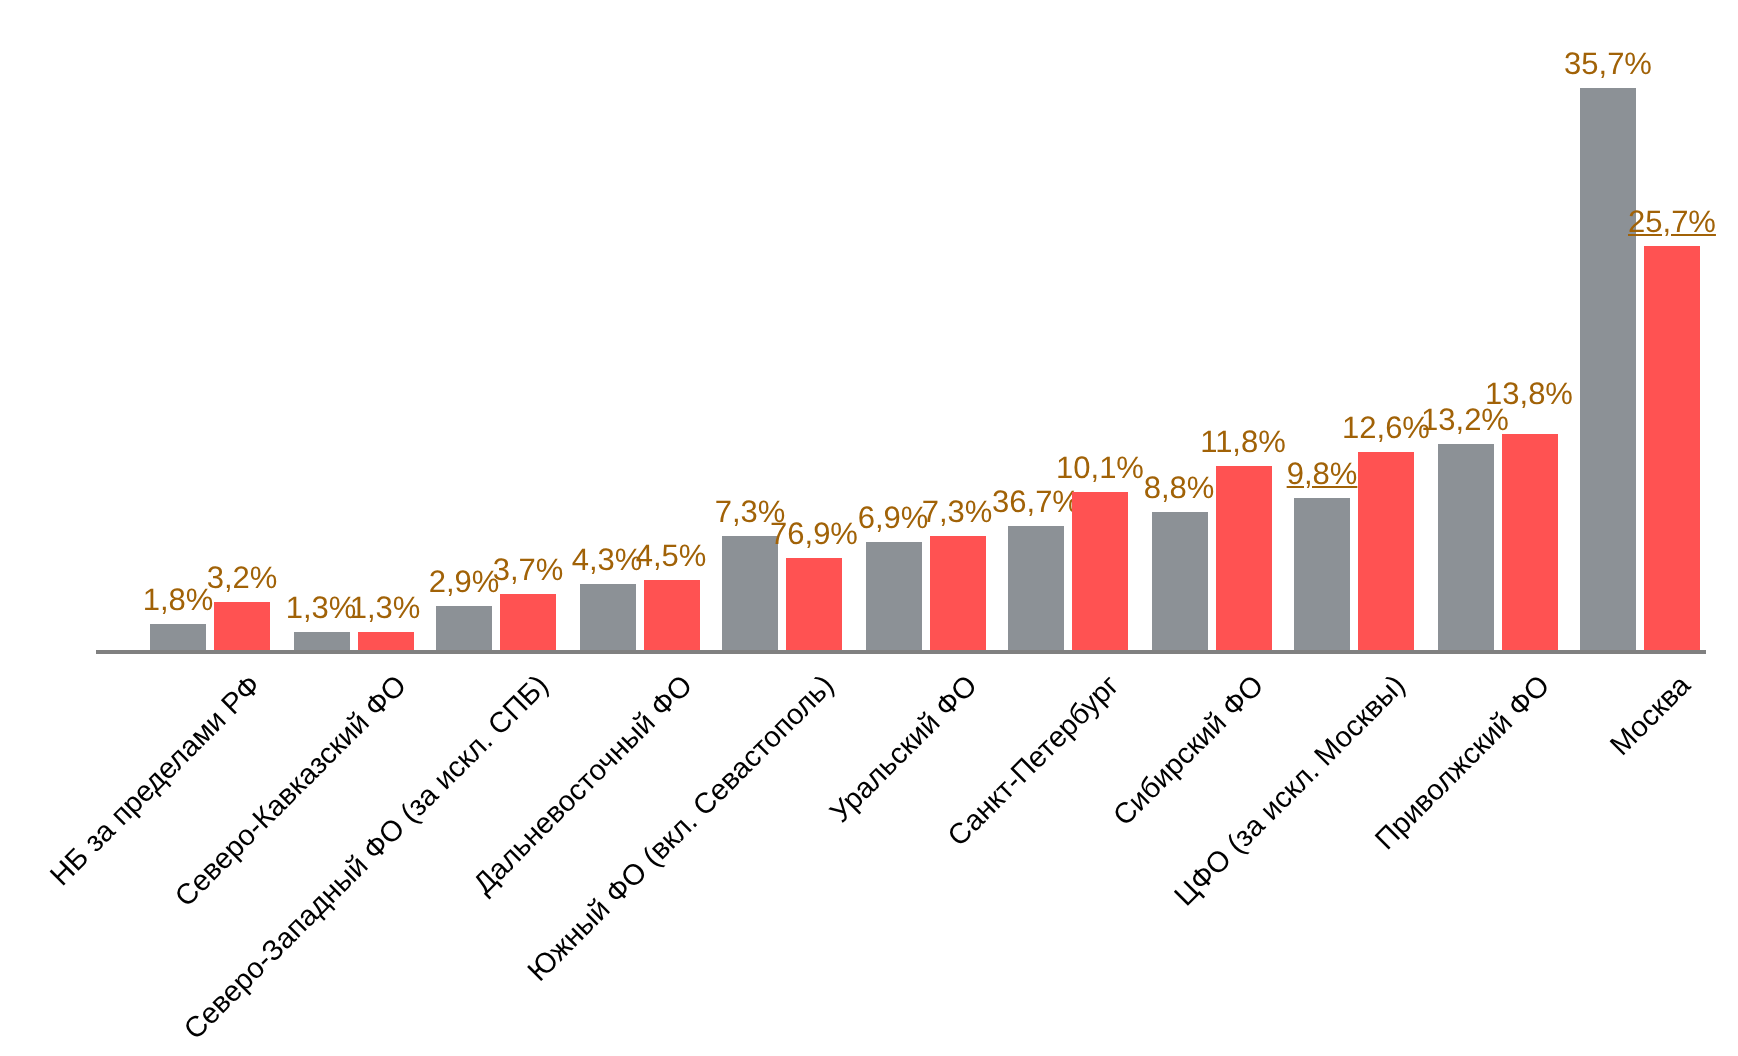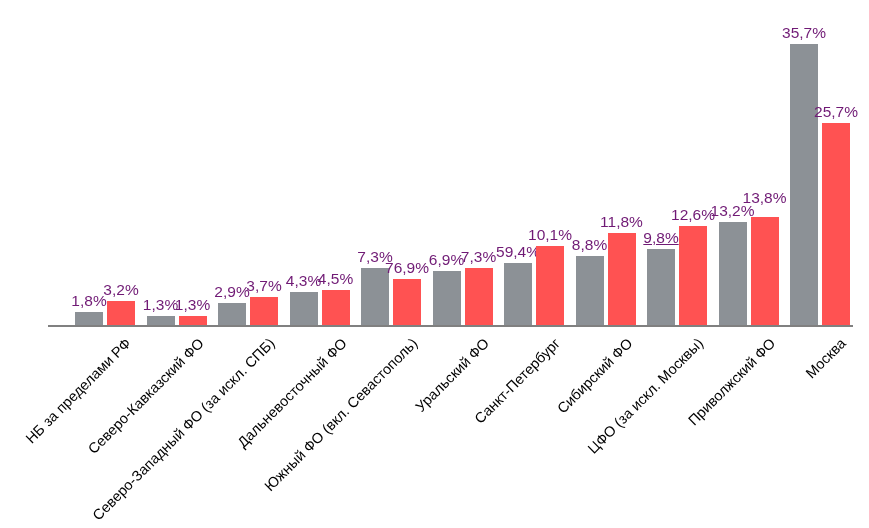--- a/index.html
+++ b/index.html
@@ -34,21 +34,21 @@
     width:28px;
   }
   .bar.s0{ left:0px;  background:#8C9196; }
   .bar.s1{ left:32px; background:#FF5252; }
 
   .dlabel{
     position:absolute;
     width:64px;
     text-align:center;
     font-size:15.5px;
-    color:#701a75;
+    color:#a16207;
     line-height:16px;
     white-space:nowrap;
   }
   .dlabel.s0{ left:-18px; }
   .dlabel.s1{ left:14px; }
 
   
   .catlabel{
     position:absolute;
     font-size:14.5px;
@@ -96,21 +96,21 @@
         <div class="dlabel s1" style="bottom: 50px;">76,9%</div>
       </div>
       <div class="group" style="left: 377.5px;">
         <div class="bar s0" style="height: 55px; background: rgb(140, 145, 150);"></div>
         <div class="dlabel s0" style="bottom: 58px;">6,9%</div>
         <div class="bar s1" style="height: 58px; background: rgb(255, 82, 82);"></div>
         <div class="dlabel s1" style="bottom: 61px;">7,3%</div>
       </div>
       <div class="group" style="left: 449px;">
         <div class="bar s0" style="height: 63px; background: rgb(140, 145, 150);"></div>
-        <div class="dlabel s0" style="bottom: 66px;">59,4%</div>
+        <div class="dlabel s0" style="bottom: 66px;">36,7%</div>
         <div class="bar s1" style="height: 80px; background: rgb(255, 82, 82);"></div>
         <div class="dlabel s1" style="bottom: 83px; margin-top: 28px;">10,1%</div>
       </div>
       <div class="group" style="left: 520.5px;">
         <div class="bar s0" style="height: 70px; background: rgb(140, 145, 150);"></div>
         <div class="dlabel s0" style="bottom: 73px;">8,8%</div>
         <div class="bar s1" style="height: 93px; background: rgb(255, 82, 82);"></div>
         <div class="dlabel s1" style="bottom: 96px;">11,8%</div>
       </div>
       <div class="group" style="left: 592px;">
@@ -122,21 +122,21 @@
       <div class="group" style="left: 663.5px;">
         <div class="bar s0" style="height: 104px; background: rgb(140, 145, 150);"></div>
         <div class="dlabel s0" style="bottom: 107px;">13,2%</div>
         <div class="bar s1" style="height: 109px; background: rgb(255, 82, 82);"></div>
         <div class="dlabel s1" style="bottom: 120px;">13,8%</div>
       </div>
       <div class="group" style="left: 735px;">
         <div class="bar s0" style="height: 282px; background: rgb(140, 145, 150);"></div>
         <div class="dlabel s0" style="bottom: 285px;">35,7%</div>
         <div class="bar s1" style="height: 203px; background: rgb(255, 82, 82);"></div>
-        <div class="dlabel s1" style="bottom: 206px;">25,7%</div>
+        <div class="dlabel s1" style="bottom: 206px; text-decoration: underline;">25,7%</div>
       </div>
     </div>
   <div id="axis-line"></div>
   <div id="cats">
       <div class="catlabel" style="left: 123px; top: 335px; margin-left: -142px; transform-origin: right top;"><span>НБ за пределами РФ</span></div>
       <div class="catlabel" style="left: 194.5px; top: 335px; margin-left: -156px; transform-origin: right top;"><span>Северо-Кавказский ФО</span></div>
       <div class="catlabel" style="left: 266px; top: 335px; margin-left: -250px; transform-origin: right top;"><span>Северо-Западный ФО (за искл. СПБ)</span></div>
       <div class="catlabel" style="left: 337.5px; top: 335px; margin-left: -147px; transform-origin: right top;"><span>Дальневосточный ФО</span></div>
       <div class="catlabel" style="left: 409px; top: 335px; margin-left: -209px; transform-origin: right top;"><span>Южный ФО (вкл. Севастополь)</span></div>
       <div class="catlabel" style="left: 480.5px; top: 335px; margin-left: -97px; transform-origin: right top;"><span>Уральский ФО</span></div>

